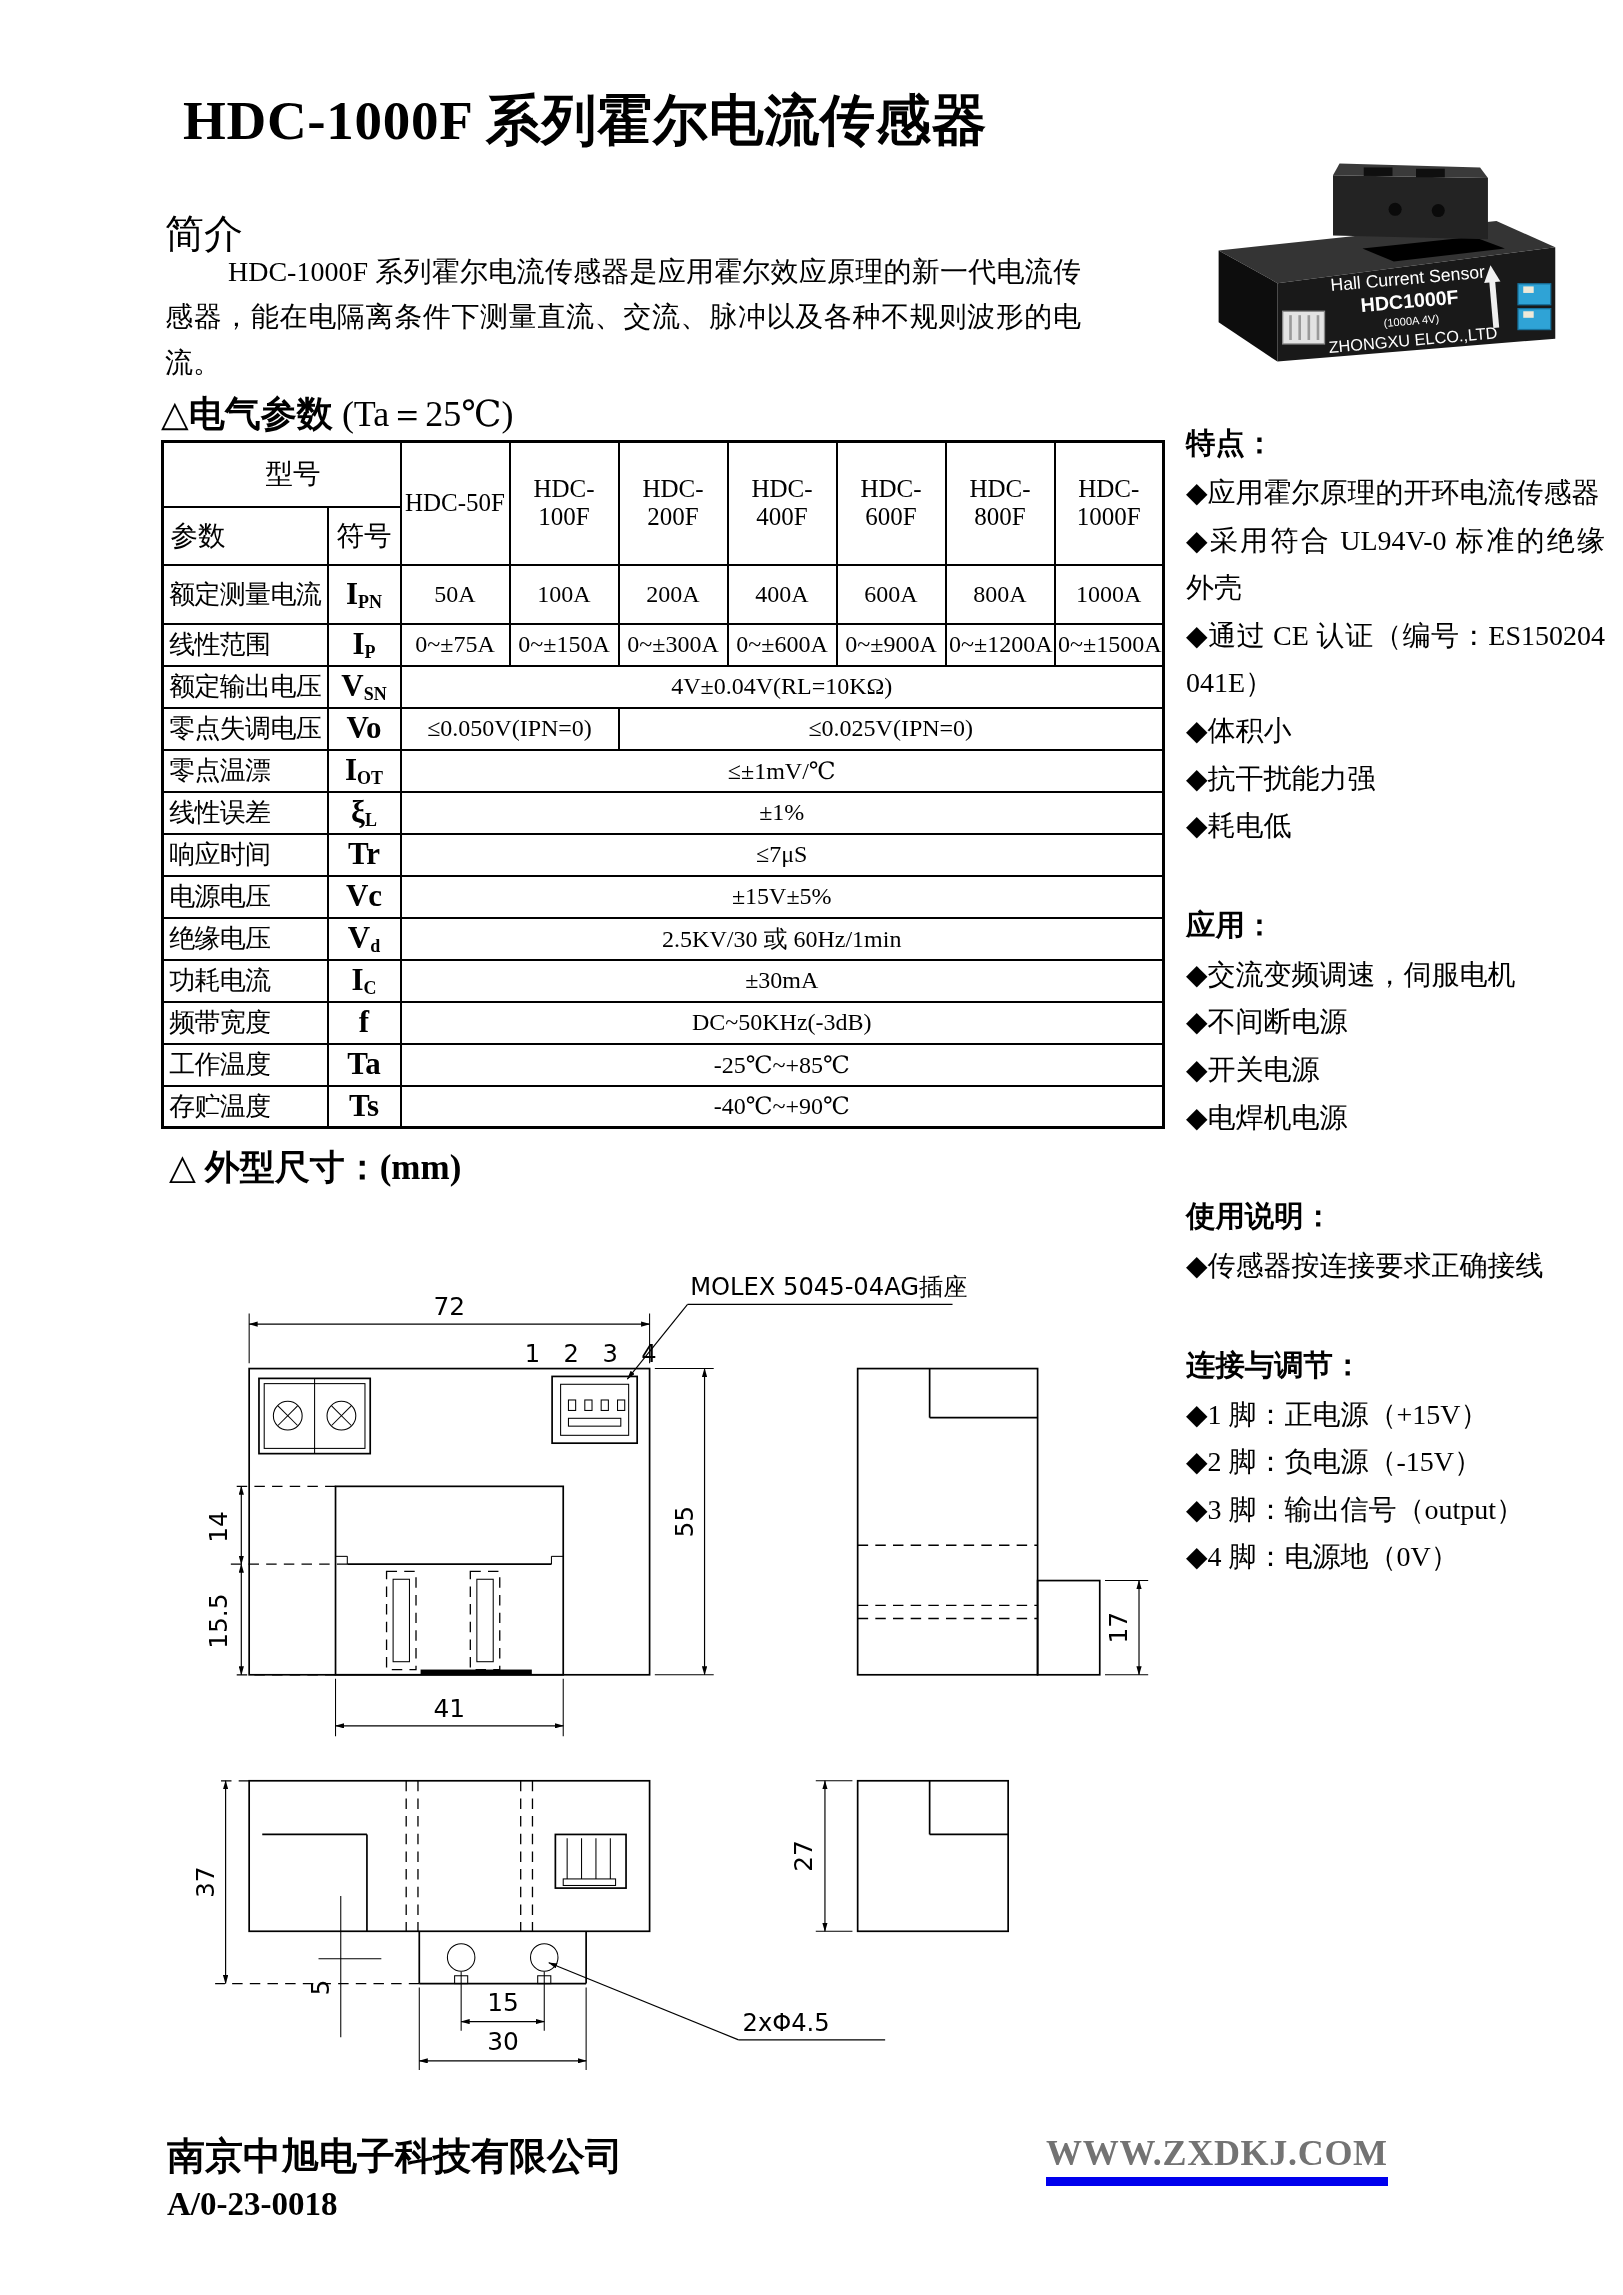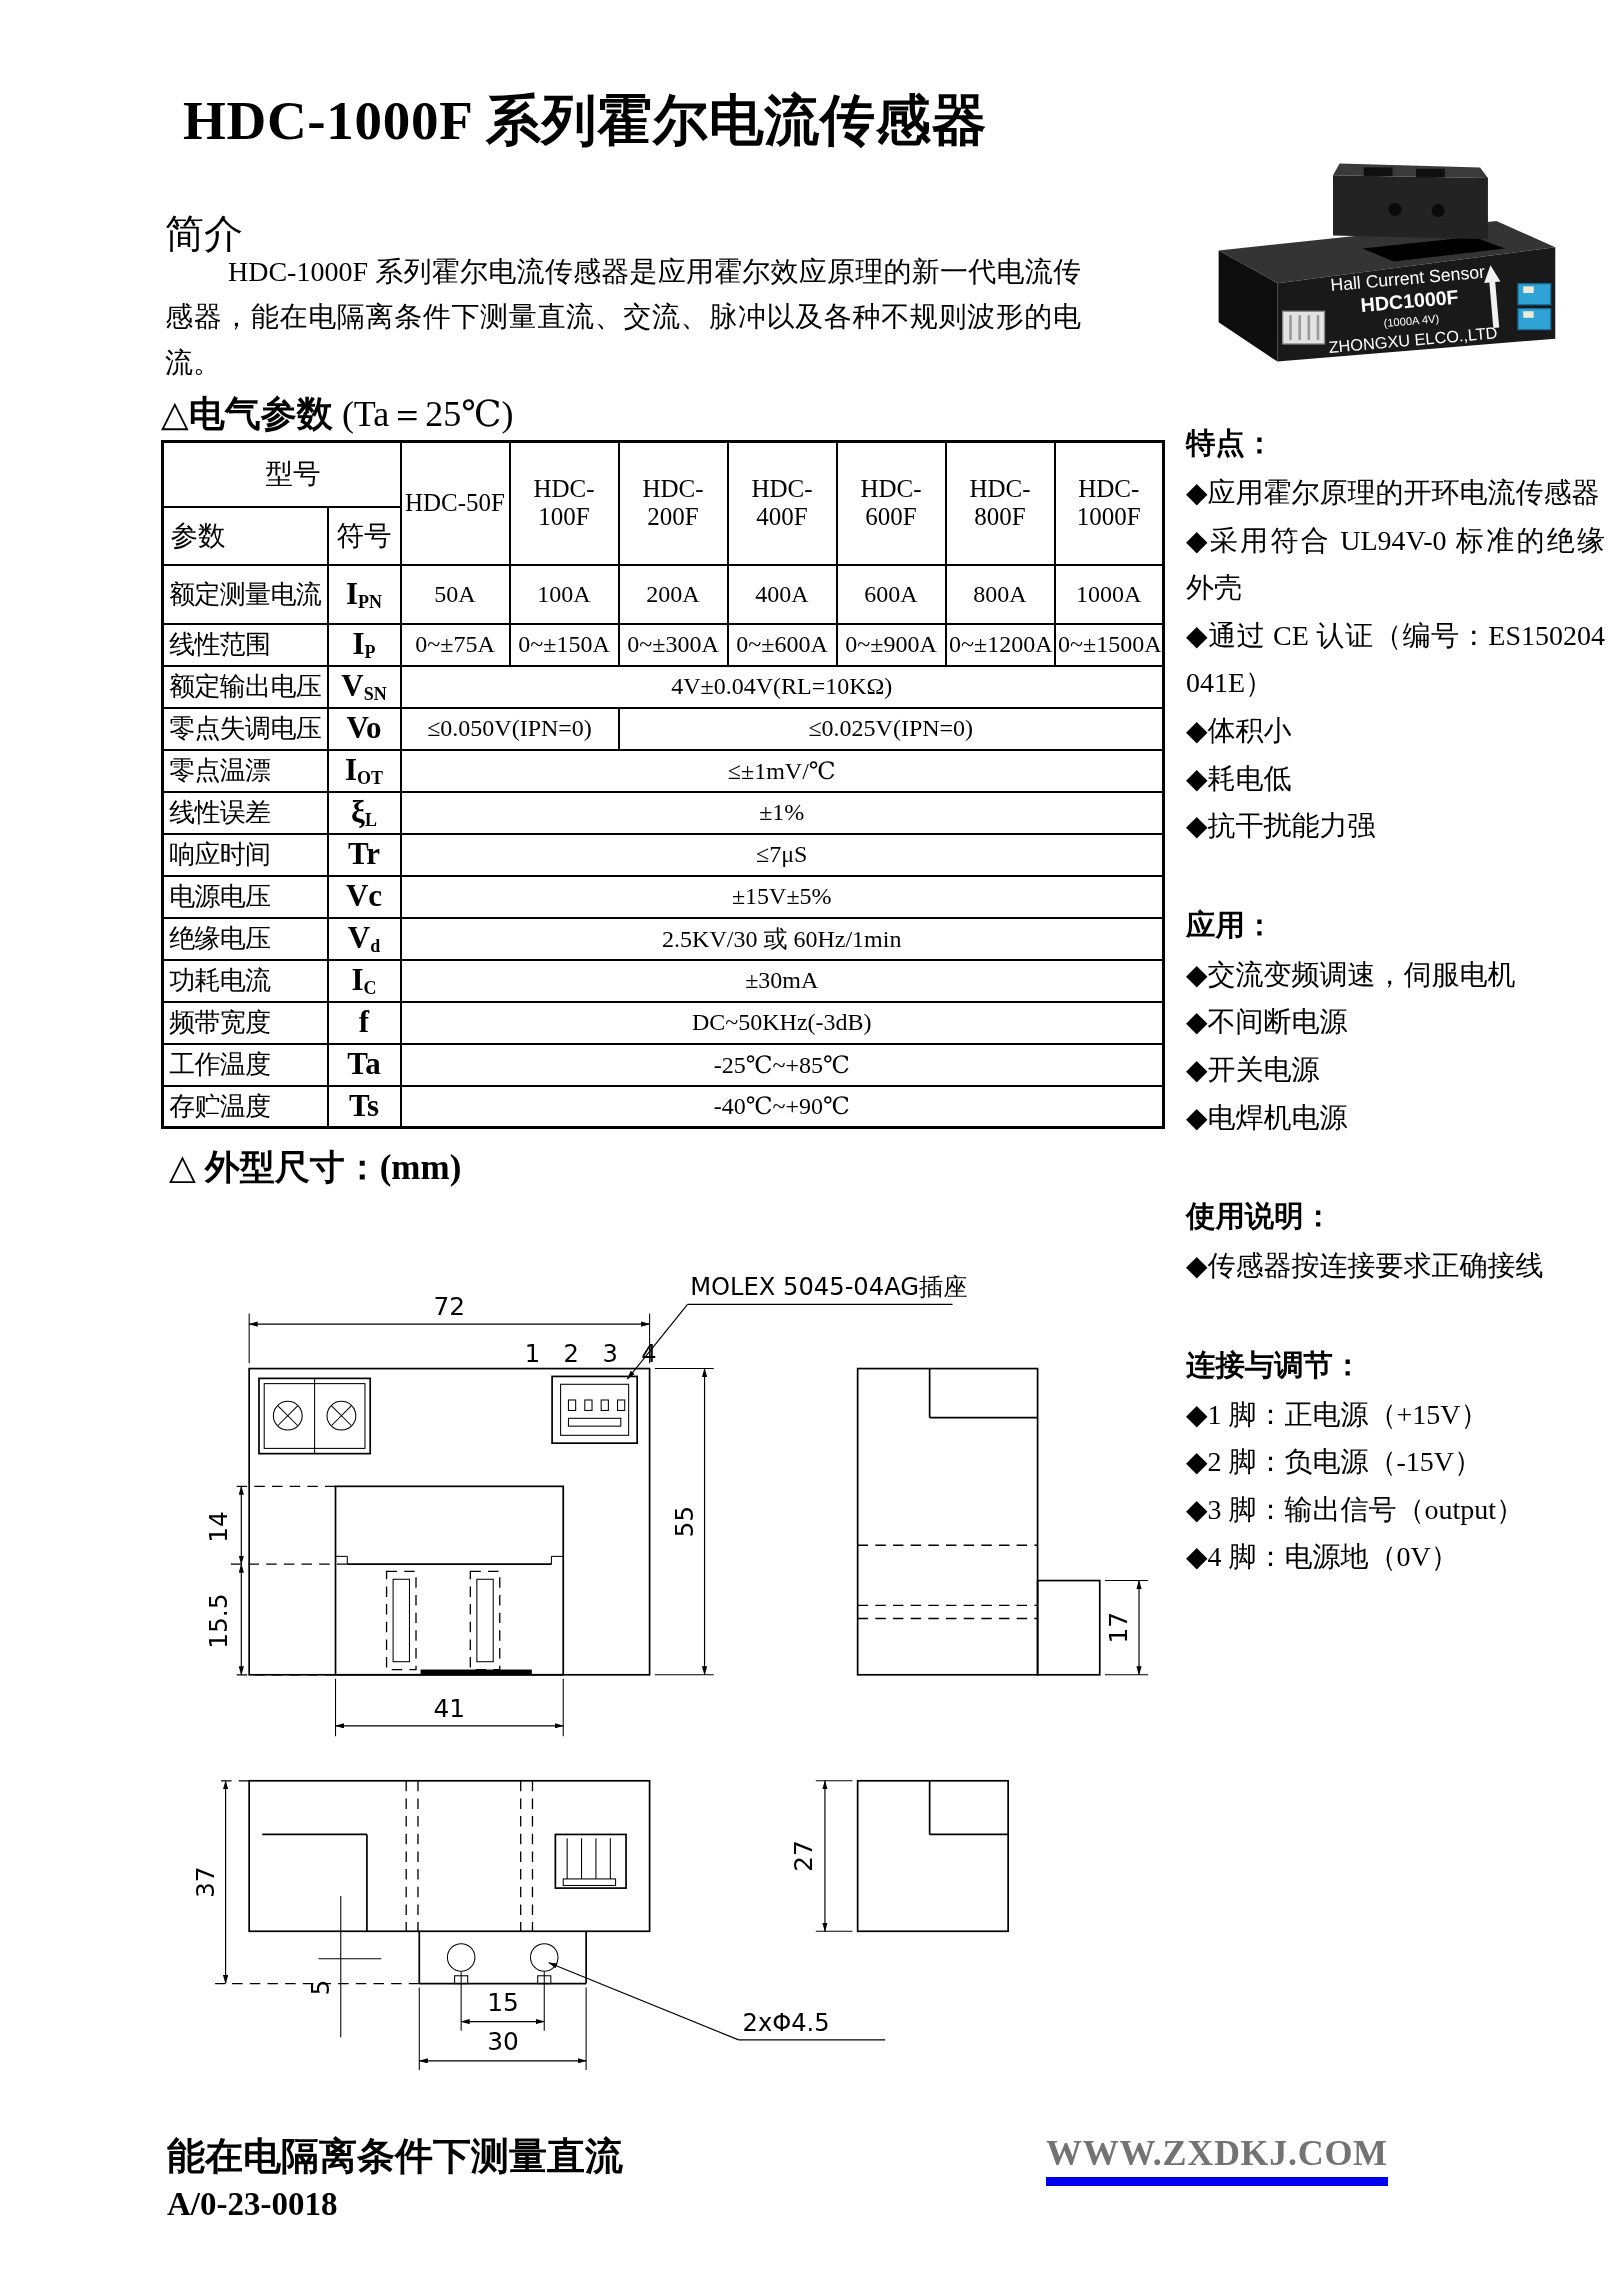--- a/index.html
+++ b/index.html
@@ -239,22 +239,22 @@
     </tr>
   </tbody>
     </table>
 
   <div class="abs sidebar">
     <div class="sb-heading">特点：</div>
     <div class="sb-item">◆应用霍尔原理的开环电流传感器</div>
     <div class="sb-item">◆采用符合 UL94V-0 标准的绝缘外壳</div>
     <div class="sb-item">◆通过 CE 认证（编号：ES150204041E）</div>
     <div class="sb-item">◆体积小</div>
+    <div class="sb-item">◆抗干扰能力强</div>
     <div class="sb-item">◆耗电低</div>
-    <div class="sb-item">◆抗干扰能力强</div>
 
     <div class="sb-heading sb-gap">应用：</div>
     <div class="sb-item">◆交流变频调速，伺服电机</div>
     <div class="sb-item">◆不间断电源</div>
     <div class="sb-item">◆开关电源</div>
     <div class="sb-item">◆电焊机电源</div>
 
     <div class="sb-heading sb-gap">使用说明：</div>
     <div class="sb-item">◆传感器按连接要求正确接线</div>
 
@@ -407,18 +407,18 @@
       <line class="ol" x1="1130" y1="880" x2="1130" y2="962"></line>
       <line class="ol" x1="1130" y1="962" x2="1250" y2="962"></line>
 
       <line class="thin" x1="1012" y1="880" x2="956" y2="880"></line>
       <line class="thin" x1="1012" y1="1110" x2="956" y2="1110"></line>
       <line class="diml" x1="970" y1="880" x2="970" y2="1110" marker-start="url(#arr)" marker-end="url(#arr)"></line>
       <text class="dimt" x="950" y="995" text-anchor="middle" transform="rotate(-90 950 995)">27</text>
     </g>
   </svg>
 
-  <div class="abs footer-company">能在电隔离条件下测量直流</div>
+  <div class="abs footer-company">南京中旭电子科技有限公司</div>
   <div class="abs footer-code">A/0-23-0018</div>
   <a class="abs footer-site" href="#">WWW.ZXDKJ.COM</a>
 
 </div>
 
 
 </body></html>

